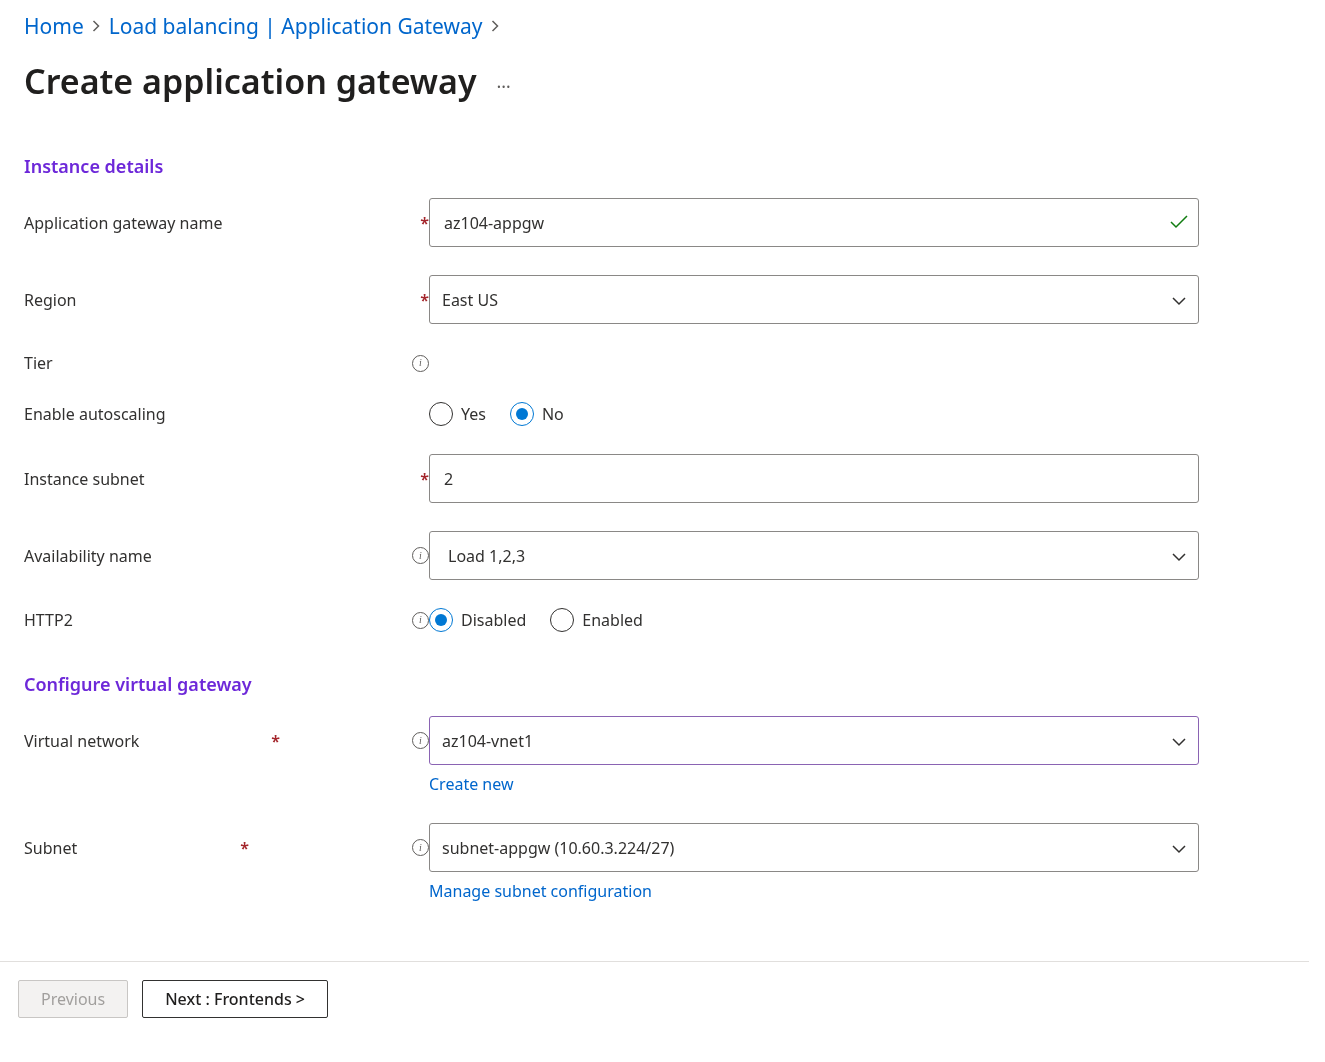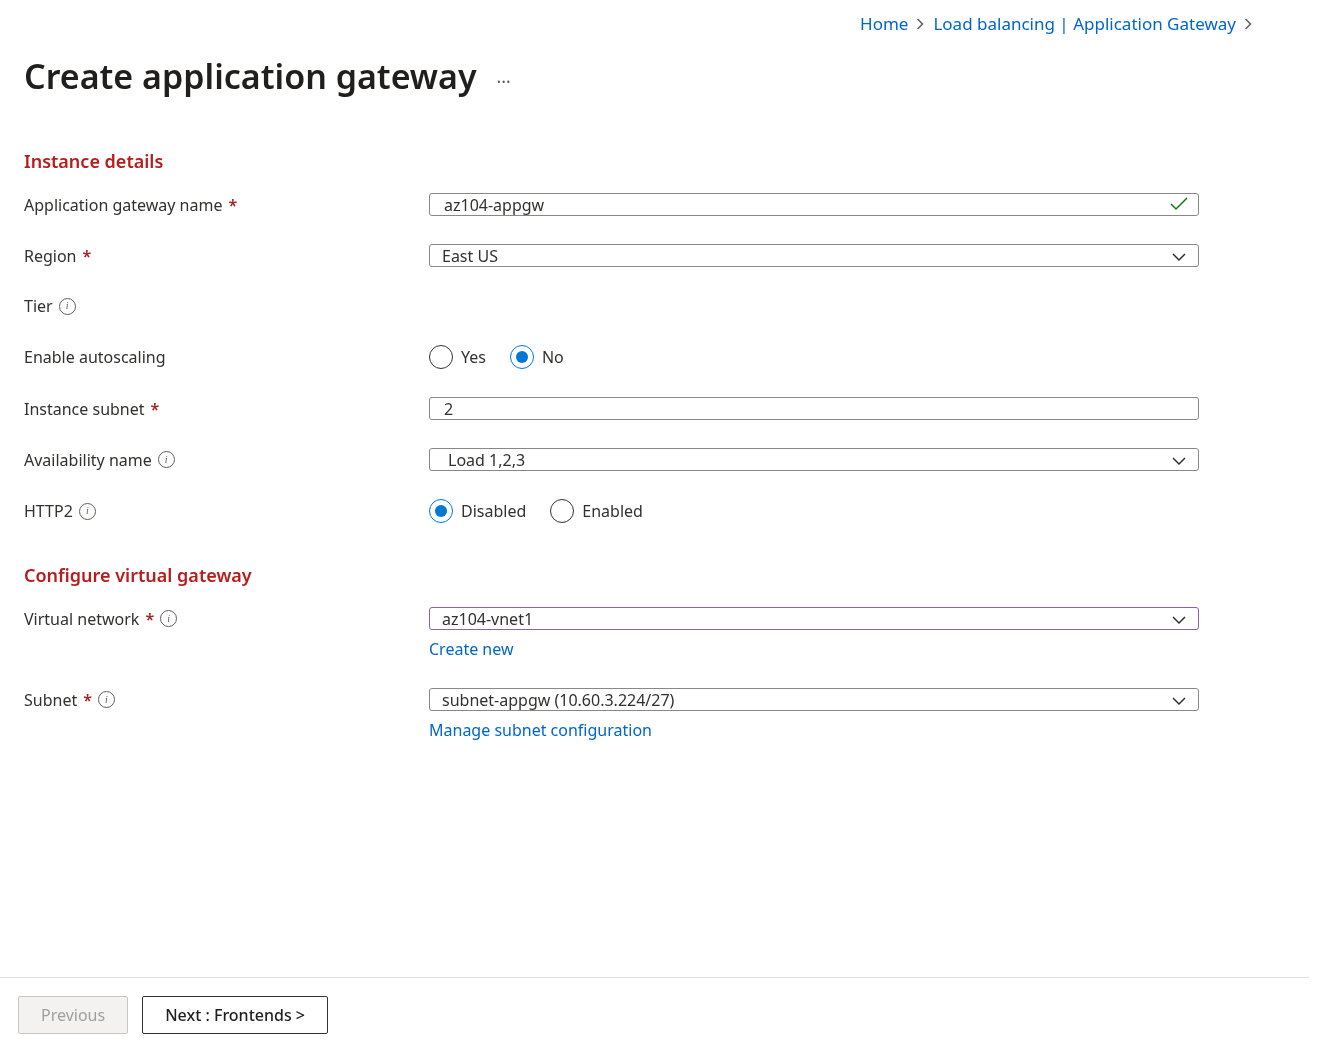--- a/index.html
+++ b/index.html
@@ -26,23 +26,22 @@
     padding: 10px 24px 0 24px;
     width: 1277px;
     box-sizing: border-box;
   }
 
   
   .breadcrumb {
     display: flex;
     align-items: center;
     gap: 8px;
-    font-size: 17px;
+    font-size: 21px;
     padding-top: 2px;
-    justify-content: flex-end;
   }
   .breadcrumb a {
     color: var(--link-blue);
     text-decoration: none;
     cursor: pointer;
   }
   .breadcrumb .sep {
     color: #605e5c;
     font-size: 15px;
   }
@@ -66,38 +65,39 @@
     font-size: 18px;
     letter-spacing: 2px;
     cursor: pointer;
   }
 
   
   h2.section-title {
     font-size: 18px;
     font-weight: 600;
     margin: 0 0 20px 0;
-    color: #b91c1c;
+    color: #6d28d9;
   }
   .section { margin-bottom: 40px; }
 
   
   .form-row {
     display: flex;
     align-items: center;
     margin-bottom: 28px;
   }
   .form-row .label-cell {
     width: 405px;
     flex: 0 0 405px;
     display: flex;
     align-items: center;
     gap: 6px;
     font-size: 16px;
     color: var(--label-color);
+    justify-content: space-between;
   }
   .label-cell .req {
     color: var(--required-red);
     font-weight: 600;
   }
   .info-icon {
     display: inline-flex;
     align-items: center;
     justify-content: center;
     width: 15px;
@@ -113,21 +113,21 @@
   }
 
   .control-cell {
     flex: 1;
     max-width: 770px;
   }
 
   
   .text-input, .select-input {
     width: 100%;
-    height: 23px;
+    height: 49px;
     box-sizing: border-box;
     border: 1px solid var(--border-color);
     border-radius: 3px;
     background: #fff;
     font-size: 16px;
     padding: 0 12px;
     color: #323130;
     display: flex;
     align-items: center;
     position: relative;
@@ -182,21 +182,21 @@
     text-decoration: none;
     margin-top: 6px;
     display: inline-block;
     cursor: pointer;
   }
 
   
   .footer-bar {
     position: fixed;
     bottom: 0; left:0; right:16px;
-    padding: 18px 0 28px 18px;
+    padding: 18px 0 44px 18px;
     border-top: 1px solid var(--footer-border);
     background:#fff;
     display:flex;
     gap:14px;
   }
   .btn {
     height: 38px;
     padding: 0 22px;
     font-size: 16px;
     border-radius: 2px;

